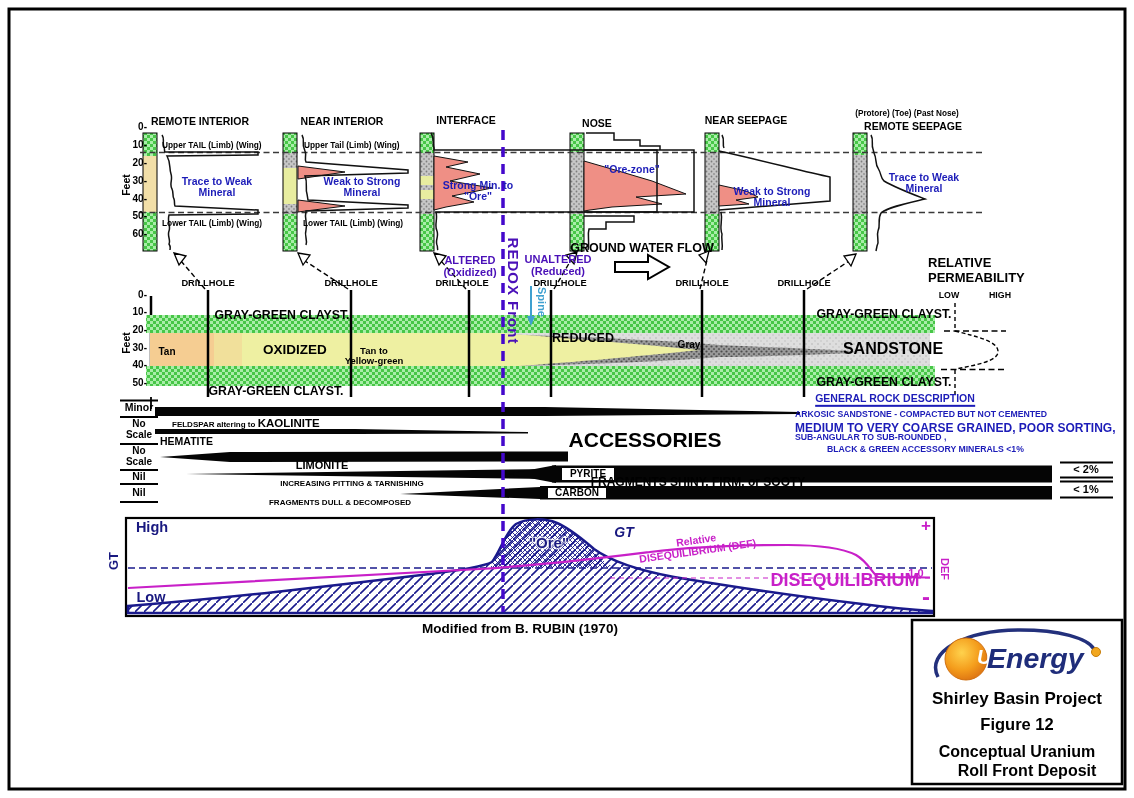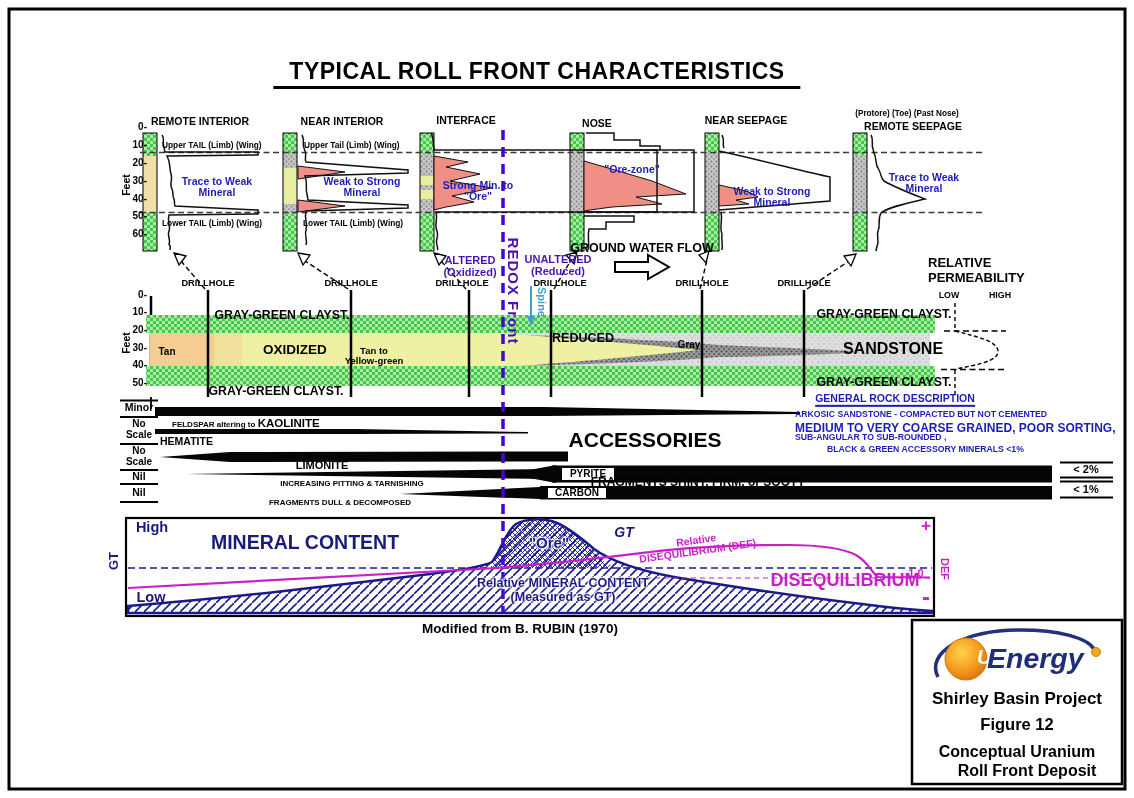--- a/index.html
+++ b/index.html
@@ -225,21 +225,20 @@
   <g>
     <rect x="912" y="620" width="210" height="164" fill="#ffffff" stroke="#000" stroke-width="2.5"></rect>
     <path d="M938,677 C925,652 965,630 1020,630 C1060,630 1087,638 1094,649" fill="none" stroke="#23307c" stroke-width="3.5"></path>
     <circle cx="966" cy="659" r="21" fill="url(#gOrange)" stroke="#d07010" stroke-width="1"></circle>
     <circle cx="1096" cy="652" r="4.5" fill="#f2a71f" stroke="#c77d08" stroke-width="1"></circle>
   </g>
 
   <line x1="503" y1="130" x2="503" y2="612" stroke="#4408cc" stroke-width="3.5" stroke-dasharray="10 7"></line>
 </svg>
 
-<div class="t cx underlined" style="left:537px;top:59px;font-size:23px;letter-spacing:0.5px;">TYPICAL ROLL FRONT CHARACTERISTICS</div>
 
 <div class="t rot-90" style="left:127px;top:185px;font-size:10.5px;">Feet</div>
 <div class="t tick" style="left:121px;top:122px;font-size:10px;">0-</div>
 <div class="t tick" style="left:121px;top:140px;font-size:10px;">10-</div>
 <div class="t tick" style="left:121px;top:158px;font-size:10px;">20-</div>
 <div class="t tick" style="left:121px;top:176px;font-size:10px;">30-</div>
 <div class="t tick" style="left:121px;top:194px;font-size:10px;">40-</div>
 <div class="t tick" style="left:121px;top:211px;font-size:10px;">50-</div>
 <div class="t tick" style="left:121px;top:229px;font-size:10px;">60-</div>
 
@@ -336,30 +335,25 @@
 <div class="t c" style="left:577px;top:493px;font-size:10px;">CARBON</div>
 <div class="t c" style="left:352px;top:484px;font-size:8px;">INCREASING PITTING &amp; TARNISHING</div>
 <div class="t c" style="left:340px;top:503px;font-size:8px;">FRAGMENTS DULL &amp; DECOMPOSED</div>
 <div class="t c" style="left:698px;top:482px;font-size:12px;">FRAGMENTS SHINY, FIRM, or SOOTY</div>
 <div class="t c" style="left:1086px;top:470px;font-size:11px;">&lt; 2%</div>
 <div class="t c" style="left:1086px;top:489.5px;font-size:11px;">&lt; 1%</div>
 
 <div class="t c dnavy" style="left:152px;top:528px;font-size:14.5px;">High</div>
 <div class="t c dnavy" style="left:151px;top:598px;font-size:14.5px;">Low</div>
 <div class="t c rot-90 dnavy" style="left:114px;top:561px;font-size:13px;">GT</div>
-<div class="t c dnavy" style="left:305px;top:543px;font-size:19.5px;">MINERAL CONTENT</div>
 <div class="t c dnavy halo" style="left:549px;top:543px;font-size:15px;">"Ore"</div>
 <div class="t c dnavy ital" style="left:624px;top:533px;font-size:14px;">GT</div>
 <div class="t c mag stack" style="left:697px;top:546px;font-size:10.5px;transform:translate(-50%,-50%) rotate(-8deg);">
   <span>Relative</span>
   <span>DISEQUILIBRIUM (DEF)</span>
-</div>
-<div class="t c dnavy stack halo" style="left:563px;top:590px;font-size:12.5px;">
-  <span>Relative  MINERAL CONTENT</span>
-  <span>(Measured as GT)</span>
 </div>
 <div class="t c mag" style="left:845px;top:581px;font-size:18px;">DISEQUILIBRIUM</div>
 <div class="t c mag" style="left:926px;top:526px;font-size:17px;">+</div>
 <div class="t c mag" style="left:916px;top:574px;font-size:11px;">1.0</div>
 <div class="t c mag" style="left:926px;top:597px;font-size:24px;">-</div>
 <div class="t c rot90 mag" style="left:944px;top:569px;font-size:11px;">DEF</div>
 <div class="t c" style="left:520px;top:629px;font-size:13.5px;">Modified from B. RUBIN (1970)</div>
 
 <div class="t c ital" style="left:963px;top:658px;font-size:20px;color:#ffffff;margin-left:25px;">Ur</div>
 <div class="t ital" style="left:987px;top:643px;font-size:28.5px;color:#1f2d7a;">Energy</div>

